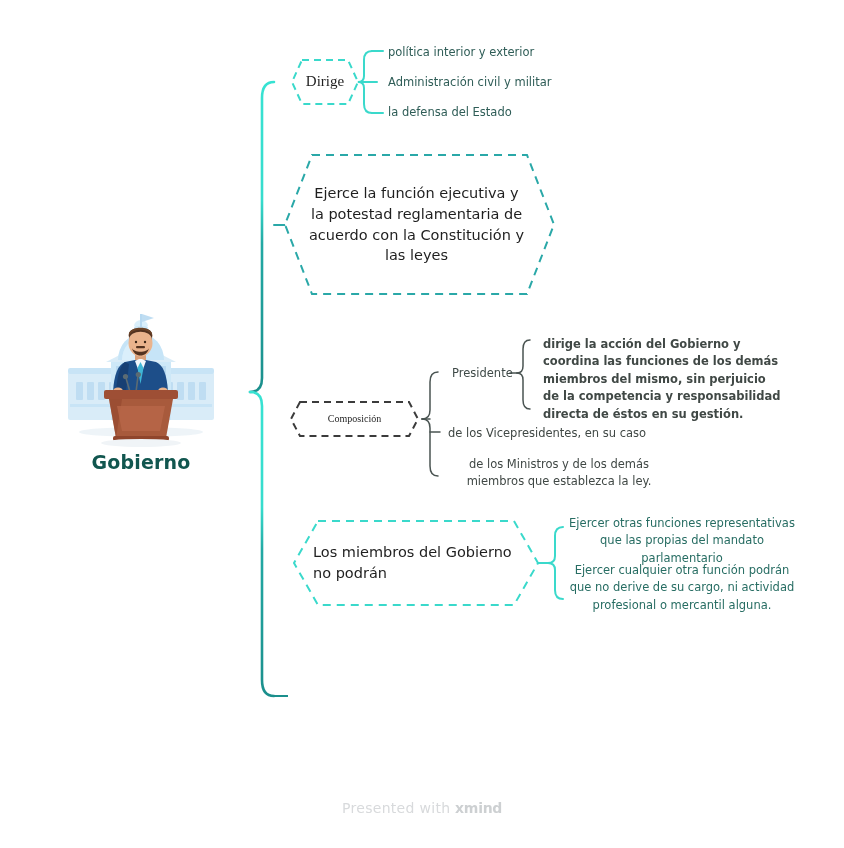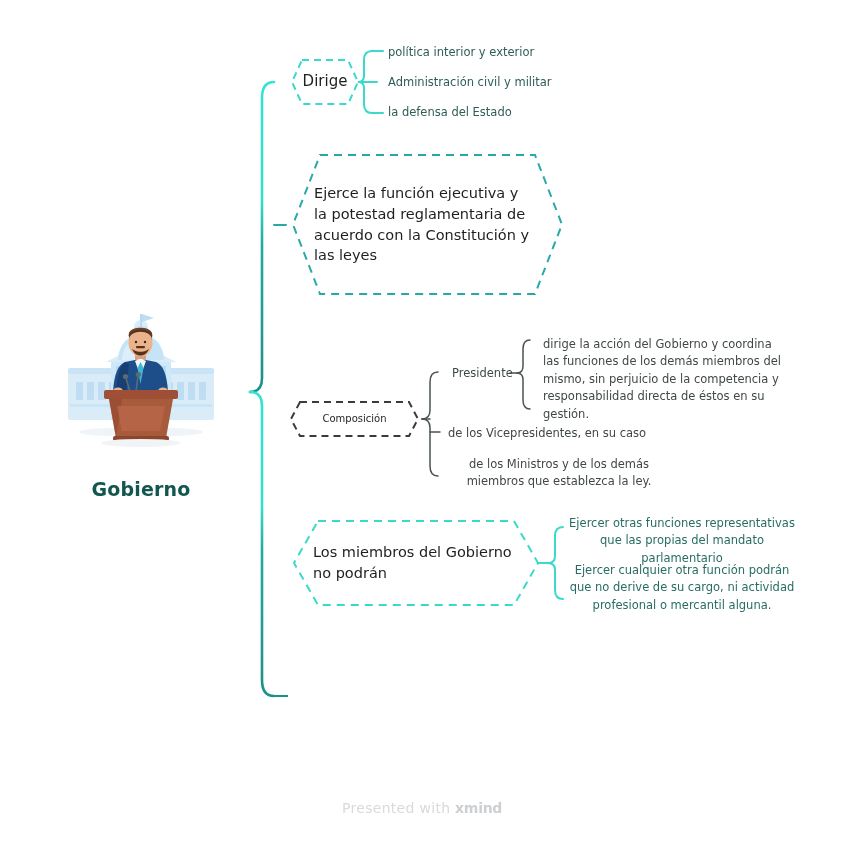--- a/index.html
+++ b/index.html
@@ -9,34 +9,34 @@
     font-family:"DejaVu Sans","Liberation Sans",sans-serif;
     position:relative;overflow:hidden;
   }
   #canvas{position:absolute;left:0;top:0;width:844px;height:848px;}
   svg.layer{position:absolute;left:0;top:0;width:844px;height:848px;pointer-events:none;}
 
   
   #central{position:absolute;left:56px;top:300px;width:170px;text-align:center;}
   #central-illus{width:170px;height:150px;display:block;}
   #central-label{
-    margin-top:28px;font-size:19px;font-weight:bold;color:#11564f;
+    margin-top:1px;font-size:19px;font-weight:bold;color:#11564f;
     letter-spacing:.2px;font-family:"DejaVu Sans","Liberation Sans",sans-serif;
   }
 
   
   .hexnode{position:absolute;box-sizing:border-box;}
   .hexnode .hex-svg{position:absolute;left:0;top:0;width:100%;height:100%;}
   .hexnode .hex-text{
     position:absolute;left:0;top:0;width:100%;height:100%;
     display:flex;align-items:center;
     box-sizing:border-box;
     font-size:14.5px;color:#1f1f1f;line-height:1.42;
   }
-  .hexnode.center-lbl .hex-text{justify-content:center;}
+  .hexnode.center-lbl .hex-text{justify-content:center;font-family:Liberation Serif, serif;}
 
   
   .leaf{position:absolute;font-size:11.5px;color:#2f5d57;line-height:1.45;}
   .leaf.gray{color:#404845;}
   .leaf.center{text-align:center;}
   .leaf.teal{color:#276d63;}
 
   .label-mid{position:absolute;font-size:11.5px;color:#3f4a48;}
 
   
@@ -226,37 +226,37 @@
     <svg class="hex-svg" viewBox="0 0 70 50" preserveAspectRatio="none">
       <polygon points="12,3 58,3 68,25 58,47 12,47 2,25" fill="#ffffff" stroke="#3ad9cb" stroke-width="2" stroke-dasharray="7 5" vector-effect="non-scaling-stroke"></polygon>
     </svg>
     <div class="hex-text" style="justify-content:center;font-size:15px;">Dirige</div>
   </div>
 
   <div class="leaf" style="left:388px;top:44px;width:200px;">política interior y exterior</div>
   <div class="leaf" style="left:388px;top:74px;width:210px;">Administración civil y militar</div>
   <div class="leaf" style="left:388px;top:104px;width:200px;">la defensa del Estado</div>
 
-  <div class="hexnode" style="left:290px;top:152px;width:275px;height:145px;">
+  <div class="hexnode" style="left:282px;top:152px;width:275px;height:145px;text-align:center;">
     <svg class="hex-svg" viewBox="0 0 275 145" preserveAspectRatio="none">
       <polygon points="30,3 245,3 272,72.5 245,142 30,142 3,72.5" fill="#ffffff" stroke="#2aa8a8" stroke-width="2" stroke-dasharray="8 6" vector-effect="non-scaling-stroke"></polygon>
     </svg>
     <div class="hex-text" style="padding:0 30px 0 24px;">Ejerce la función ejecutiva y la potestad reglamentaria de acuerdo con la Constitución y las leyes</div>
   </div>
 
   <div class="hexnode center-lbl" style="left:288px;top:399px;width:133px;height:40px;">
     <svg class="hex-svg" viewBox="0 0 133 40" preserveAspectRatio="none">
       <polygon points="12,3 121,3 130,20 121,37 12,37 3,20" fill="#ffffff" stroke="#3b3b3b" stroke-width="2" stroke-dasharray="7 5" vector-effect="non-scaling-stroke"></polygon>
     </svg>
     <div class="hex-text" style="justify-content:center;font-size:10px;">Composición</div>
   </div>
 
   <div class="label-mid" style="left:452px;top:366px;width:80px;">Presidente</div>
 
-  <div class="leaf gray" style="left:543px;top:336px;width:238px;line-height:1.52;">dirige la acción del Gobierno y coordina las funciones de los demás miembros del mismo, sin perjuicio de la competencia y responsabilidad directa de éstos en su gestión.</div>
+  <div class="leaf gray" style="left:543px;top:336px;width:238px;line-height:1.52;font-weight:bold;">dirige la acción del Gobierno y coordina las funciones de los demás miembros del mismo, sin perjuicio de la competencia y responsabilidad directa de éstos en su gestión.</div>
 
   <div class="leaf gray center" style="left:444px;top:456px;width:230px;line-height:1.5;">de los Ministros y de los demás miembros que establezca la ley.</div>
 
   <div class="leaf gray" style="left:448px;top:425px;width:250px;">de los Vicepresidentes, en su caso</div>
 
   <div class="hexnode" style="left:291px;top:518px;width:250px;height:90px;">
     <svg class="hex-svg" viewBox="0 0 250 90" preserveAspectRatio="none">
       <polygon points="27,3 223,3 247,45 223,87 27,87 3,45" fill="#ffffff" stroke="#3ad9cb" stroke-width="2" stroke-dasharray="8 6" vector-effect="non-scaling-stroke"></polygon>
     </svg>
     <div class="hex-text" style="padding:0 26px 0 22px;">Los miembros del Gobierno no podrán</div>

